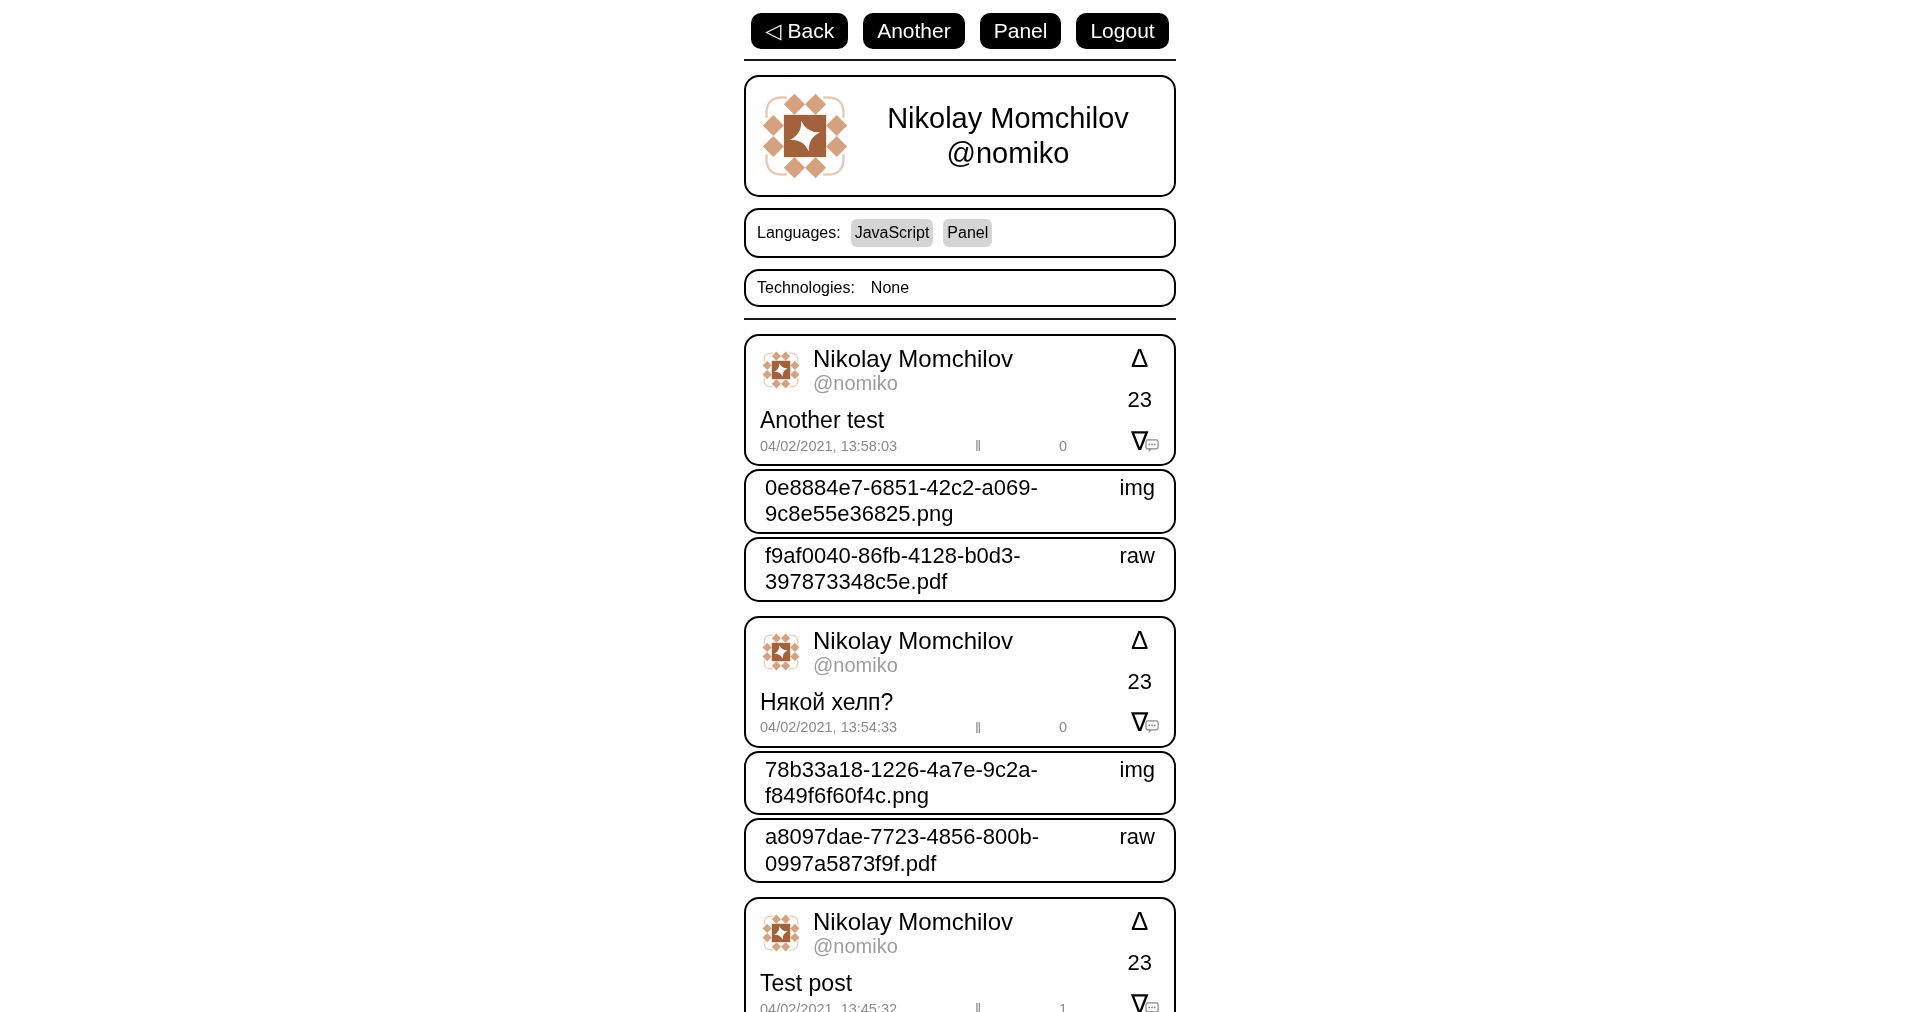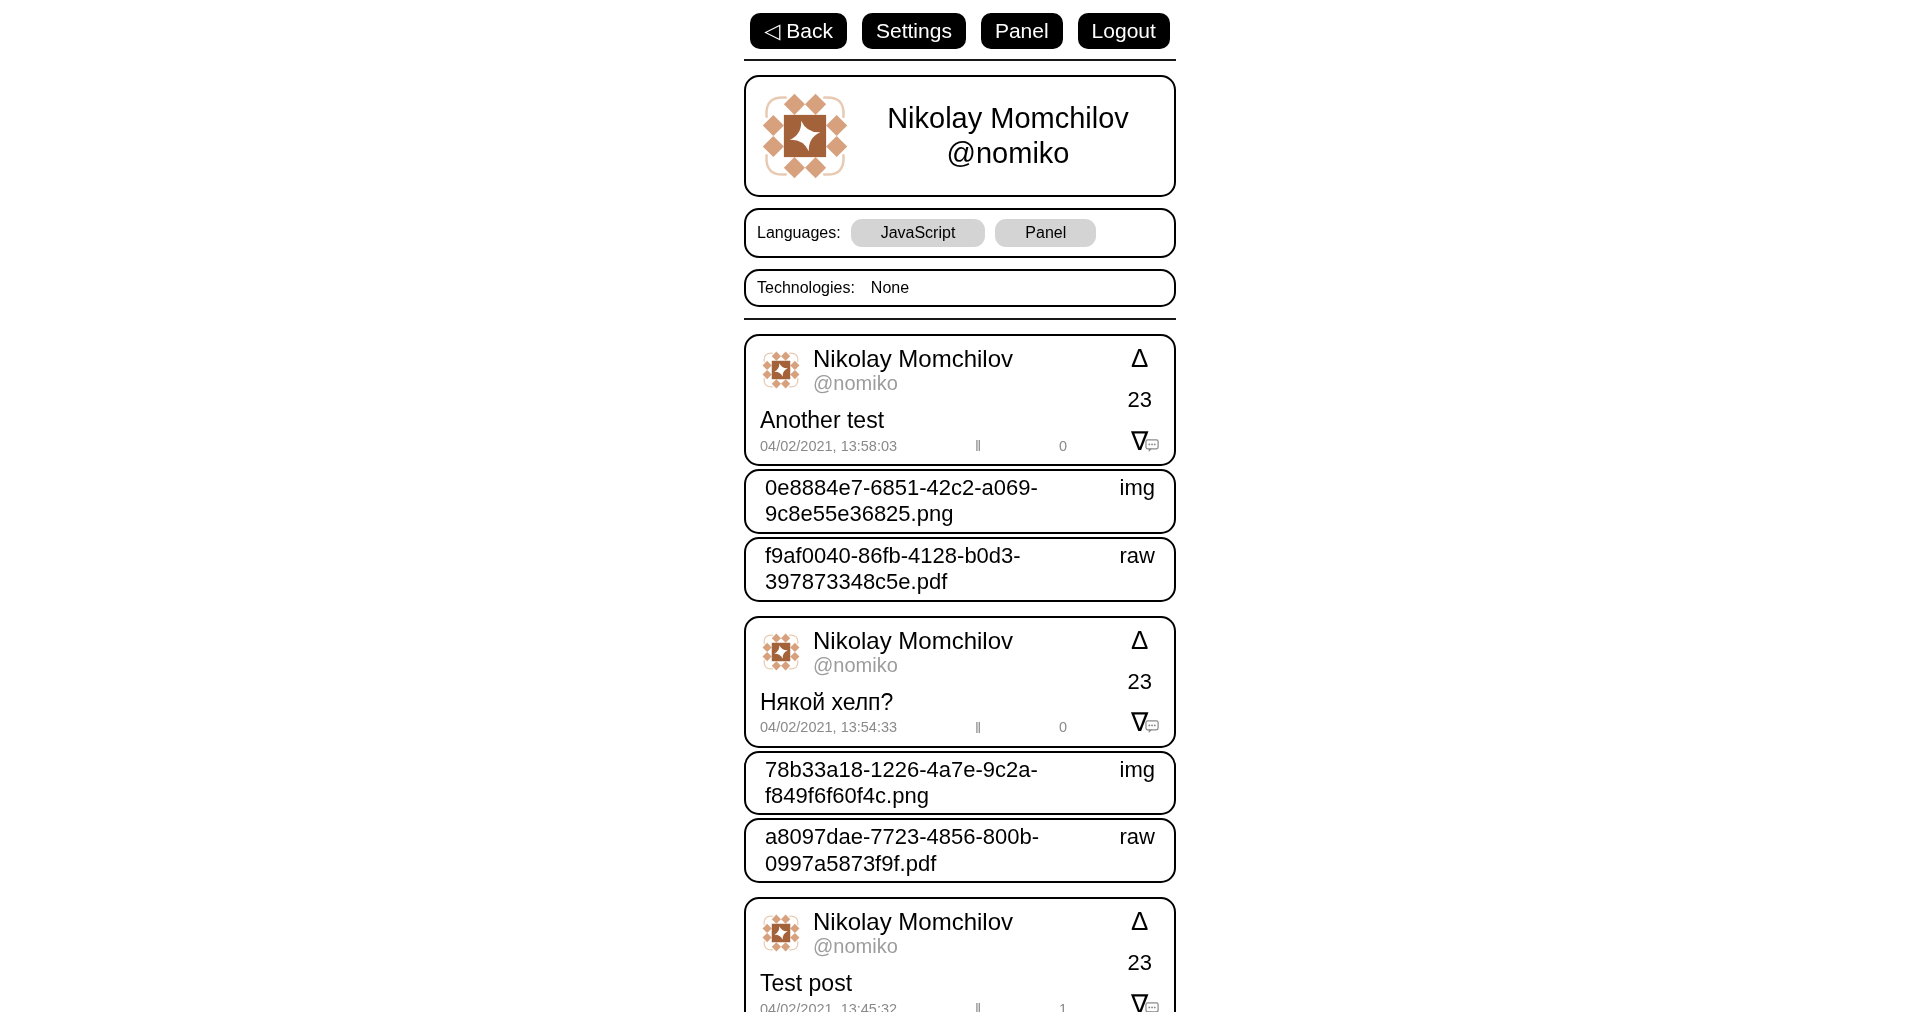--- a/index.html
+++ b/index.html
@@ -33,21 +33,21 @@
 
   
   .profile-card { margin-top: 14px; display: flex; align-items: center; padding: 11px; }
   .avatar-lg { width: 96px; height: 96px; flex: none; }
   .avatar-sm { width: 42px; height: 42px; flex: none; }
   .profile-name-block { flex: 1; text-align: center; font-size: 29px; line-height: 1.2; }
 
   
   .info-card { margin-top: 11px; display: flex; align-items: center; gap: 10px; padding: 9px 11px; font-size: 16px; }
   .tech-card { gap: 16px; padding: 8px 11px; }
-  .badge { background: var(--badge-bg, #d4d4d4); border-radius: 11px; padding: 5px 30px; }
+  .badge { background: var(--badge-bg, #d4d4d4); border-radius: 6px; padding: 5px 4px; }
 
   hr.rule2 { border: none; border-top: 2px solid #181818; margin-top: 11px; }
 
   
   .post { margin-top: 14px; }
   .post-card { position: relative; padding: 10px 14px 6px; }
   .post-head { display: flex; align-items: center; gap: 11px; }
   .post-author-name { font-size: 24px; line-height: 1.08; }
   .post-author-handle { font-size: 20px; line-height: 1.1; color: #9c9c9c; }
   .post-title { font-size: 23px; margin-top: 14px; line-height: 1.05; }
@@ -106,21 +106,21 @@
   </defs>
 </svg>
 
 <div class="page">
 
   <nav class="toolbar">
     <button class="btn">
       <span>◁</span>
       <span>Back</span>
     </button>
-    <button class="btn">Settings</button>
+    <button class="btn">Another</button>
     <button class="btn">Panel</button>
     <button class="btn">Logout</button>
   </nav>
 
   <hr class="rule">
 
   <section class="card profile-card">
     <svg class="avatar-lg">
         <use href="#identicon"></use>
       </svg>

